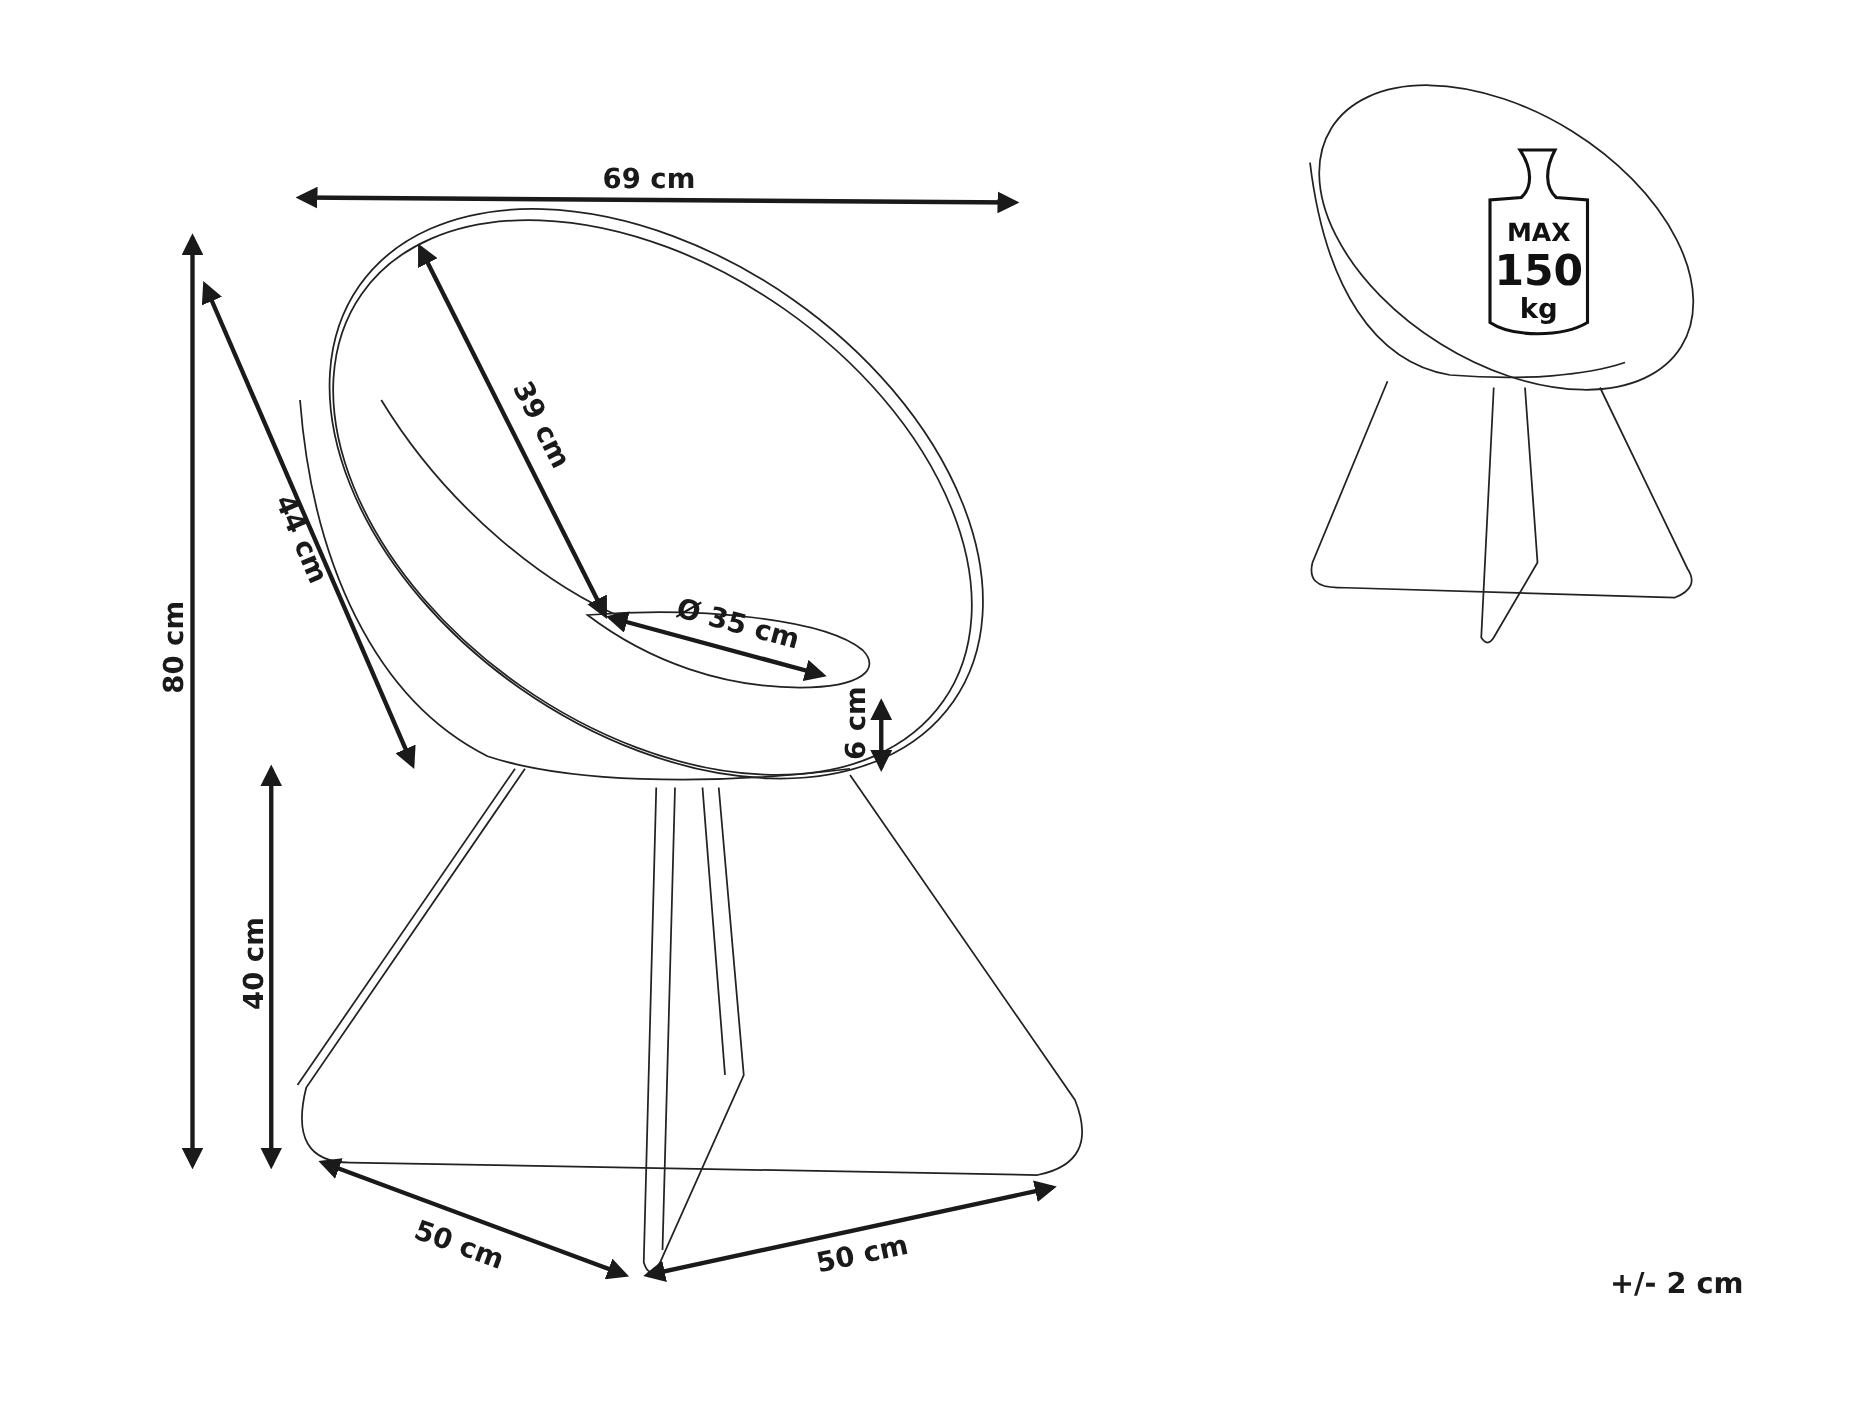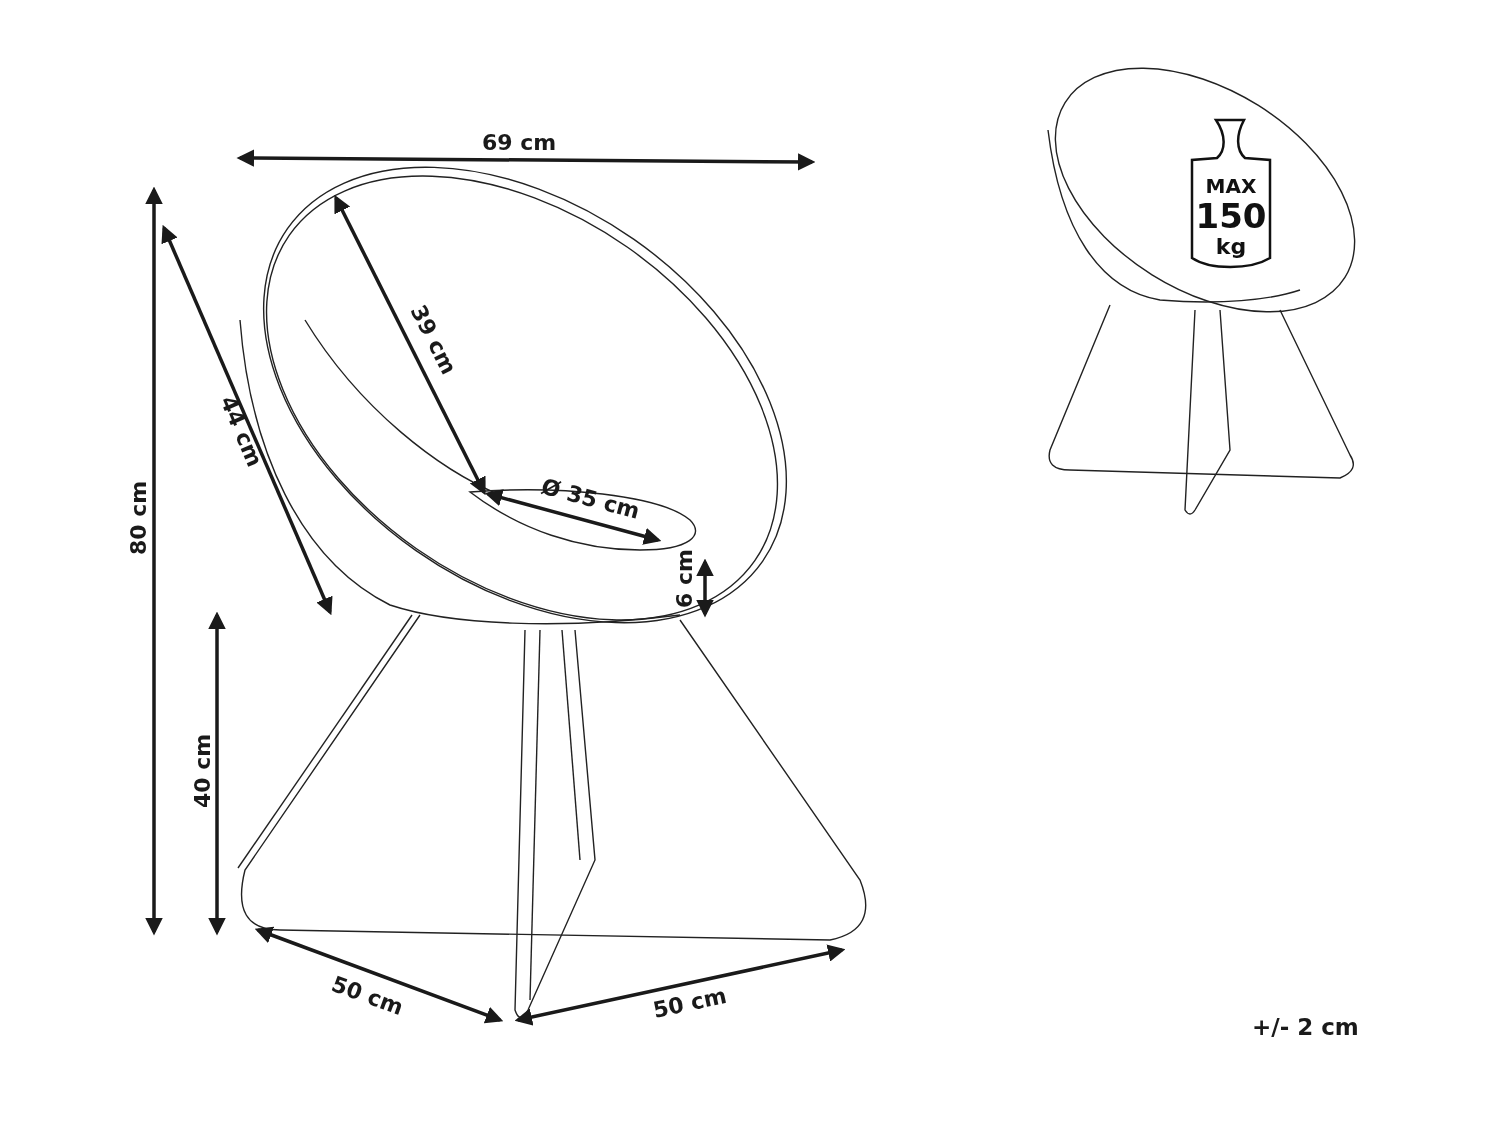--- a/index.html
+++ b/index.html
@@ -1,19 +1,19 @@
 <!DOCTYPE html>
 <html><head>
 <meta charset="utf-8">
 <style>
   html,body{margin:0;padding:0;background:#fff;}
   body{width:1500px;height:1125px;position:relative;overflow:hidden;font-family:"DejaVu Sans",sans-serif;}
   svg{position:absolute;left:0;top:0;}
   .lbl{font-family:"DejaVu Sans",sans-serif;font-weight:bold;font-size:22px;fill:#1a1a1a;}
-  .tol{position:absolute;left:1252px;top:1014px;font-weight:bold;font-size:23px;color:#1a1a1a;font-family:"DejaVu Sans",sans-serif;}
+  .tol{position:absolute;left:1288px;top:1014px;font-weight:bold;font-size:23px;color:#1a1a1a;font-family:"DejaVu Sans",sans-serif;}
   .thin{fill:none;stroke:#222;stroke-width:1.4;}
   .dim{stroke:#1a1a1a;stroke-width:3.5;fill:none;}
 </style>
 </head>
 <body>
 
 <svg width="1500" height="1125" viewBox="0 0 1500 1125">
   <defs>
     <marker id="ah" viewBox="0 0 10 10" refX="8" refY="5" markerWidth="5" markerHeight="5" orient="auto-start-reverse">
       <path d="M0,0 L10,5 L0,10 z" fill="#1a1a1a"></path>

